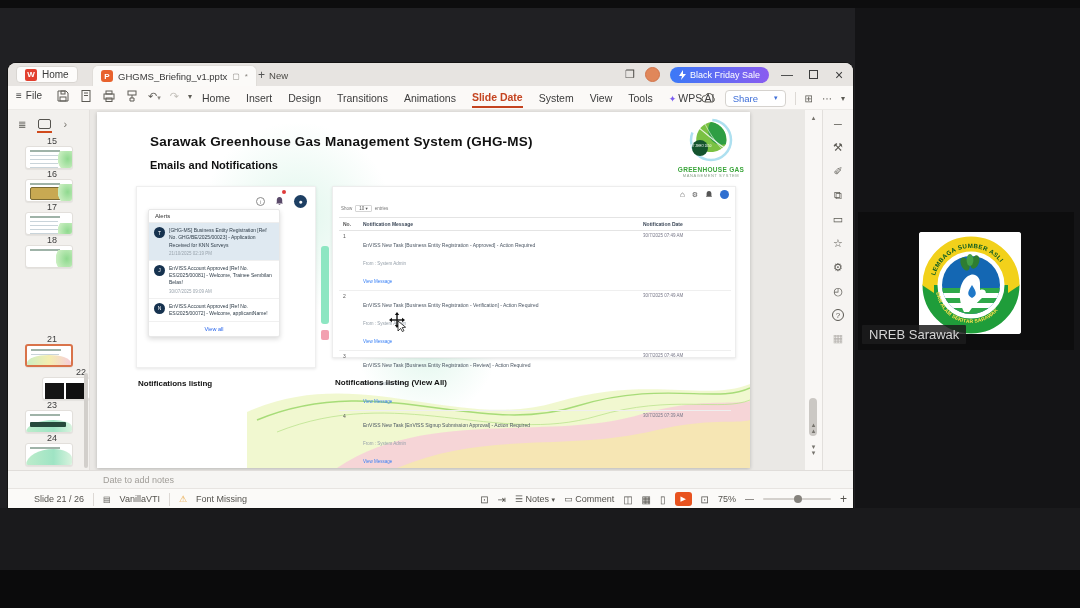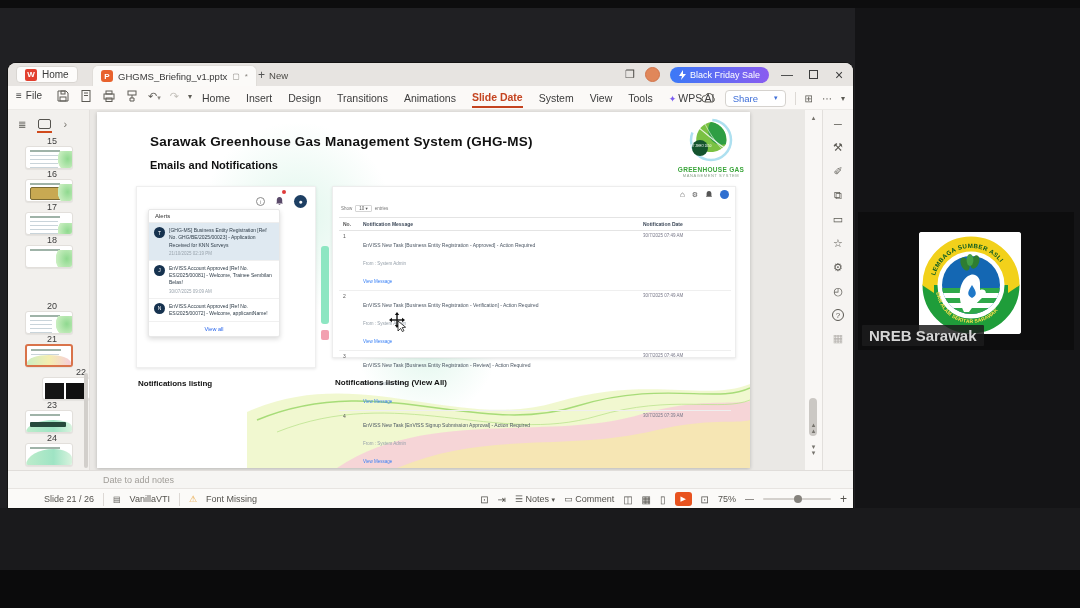--- a/index.html
+++ b/index.html
@@ -112,32 +112,32 @@
   .esc-thumb{left:4px;top:288px;width:8px;height:38px;background:#cbc8c4;border-radius:4px;}
   .esc-btn{left:0;width:17px;text-align:center;color:#76736d;font-size:7px;line-height:7px;}
   .rtools{left:814px;top:47px;width:31px;height:360px;background:#f6f4f2;border-left:1px solid #e2dfdc;display:flex;flex-direction:column;align-items:center;padding-top:8px;gap:11px;color:#5a5852;font-size:11px;}
   .rtools .dim{color:#b5b2ae;}
   .help-ic{width:12px;height:12px;border-radius:50%;border:1px solid #5a5852;font-size:8px;line-height:11px;text-align:center;}
 
   .notesbar{left:0;top:407px;width:845px;height:18px;background:#f6f5f3;border-top:1px solid #e0ddda;}
   .notes-ph{position:absolute;left:95px;top:4px;font-size:9px;color:#a09d98;}
 
   .statusbar{left:0;top:425px;width:845px;height:20px;background:#fbfaf8;border-top:1px solid #e7e4e1;font-size:9px;color:#55534e;}
-  .sb-left{position:absolute;left:36px;top:0;height:20px;display:flex;align-items:center;gap:9px;}
+  .sb-left{position:absolute;left:26px;top:0;height:20px;display:flex;align-items:center;gap:9px;}
   .sb-right{position:absolute;right:6px;top:0;height:20px;display:flex;align-items:center;gap:9px;}
   .warn{color:#e8a33d;font-size:9px;}
   .view-ic{font-size:10px;color:#55534e;}
   .play-btn{width:17px;height:14px;border-radius:3px;background:#e8531f;color:#fff;font-size:7px;display:flex;align-items:center;justify-content:center;}
   .zslider{width:68px;height:2px;background:#d4d1cd;position:relative;border-radius:1px;}
   .zknob{position:absolute;left:45%;top:-3px;width:8px;height:8px;border-radius:50%;background:#85827c;}
 
   
   .ptile{left:858px;top:212px;width:216px;height:138px;background:#0d0d0e;}
   .plogo{left:61px;top:20px;width:102px;height:102px;background:#fff;border-radius:3px;}
-  .pname{left:4px;top:113px;background:rgba(28,28,28,.85);color:#d5d5d5;font-size:15px;padding:2px 7px;border-radius:1px;font-weight:bold;}
+  .pname{left:4px;top:113px;background:rgba(28,28,28,.85);color:#d5d5d5;font-size:13px;padding:2px 7px;border-radius:1px;}
 
   .cursor{left:292px;top:200px;}
 </style>
 </head>
 <body>
 
 <div class="stage">
   <div class="ab band-top"></div>
   <div class="ab band-right"></div>
   <div class="ab band-bottom"></div>
@@ -264,28 +264,20 @@
             <div class="t-title"></div>
             <div class="t-lines"></div>
             <div class="t-blob" style="top:10px;"></div>
           </div>
       </div>
       <div class="th-row" style="top:125px;">
         <span class="th-num">18</span>
         <div class="th-box">
             <div class="t-title"></div>
             <div class="t-blob" style="width:18px;height:22px;"></div>
-          </div>
-      </div>
-      <div class="th-row" style="top:191px;">
-        <span class="th-num">20</span>
-        <div class="th-box">
-            <div class="t-title"></div>
-            <div class="t-lines" style="width:22px;"></div>
-            <div class="t-blob" style="width:18px;"></div>
           </div>
       </div>
       <div class="th-row" style="top:224px;">
         <span class="th-num">21</span>
         <div class="th-box sel">
             <div class="t-title"></div>
             <div class="t-lines"></div>
             <div class="t-wave"></div>
           </div>
       </div>

